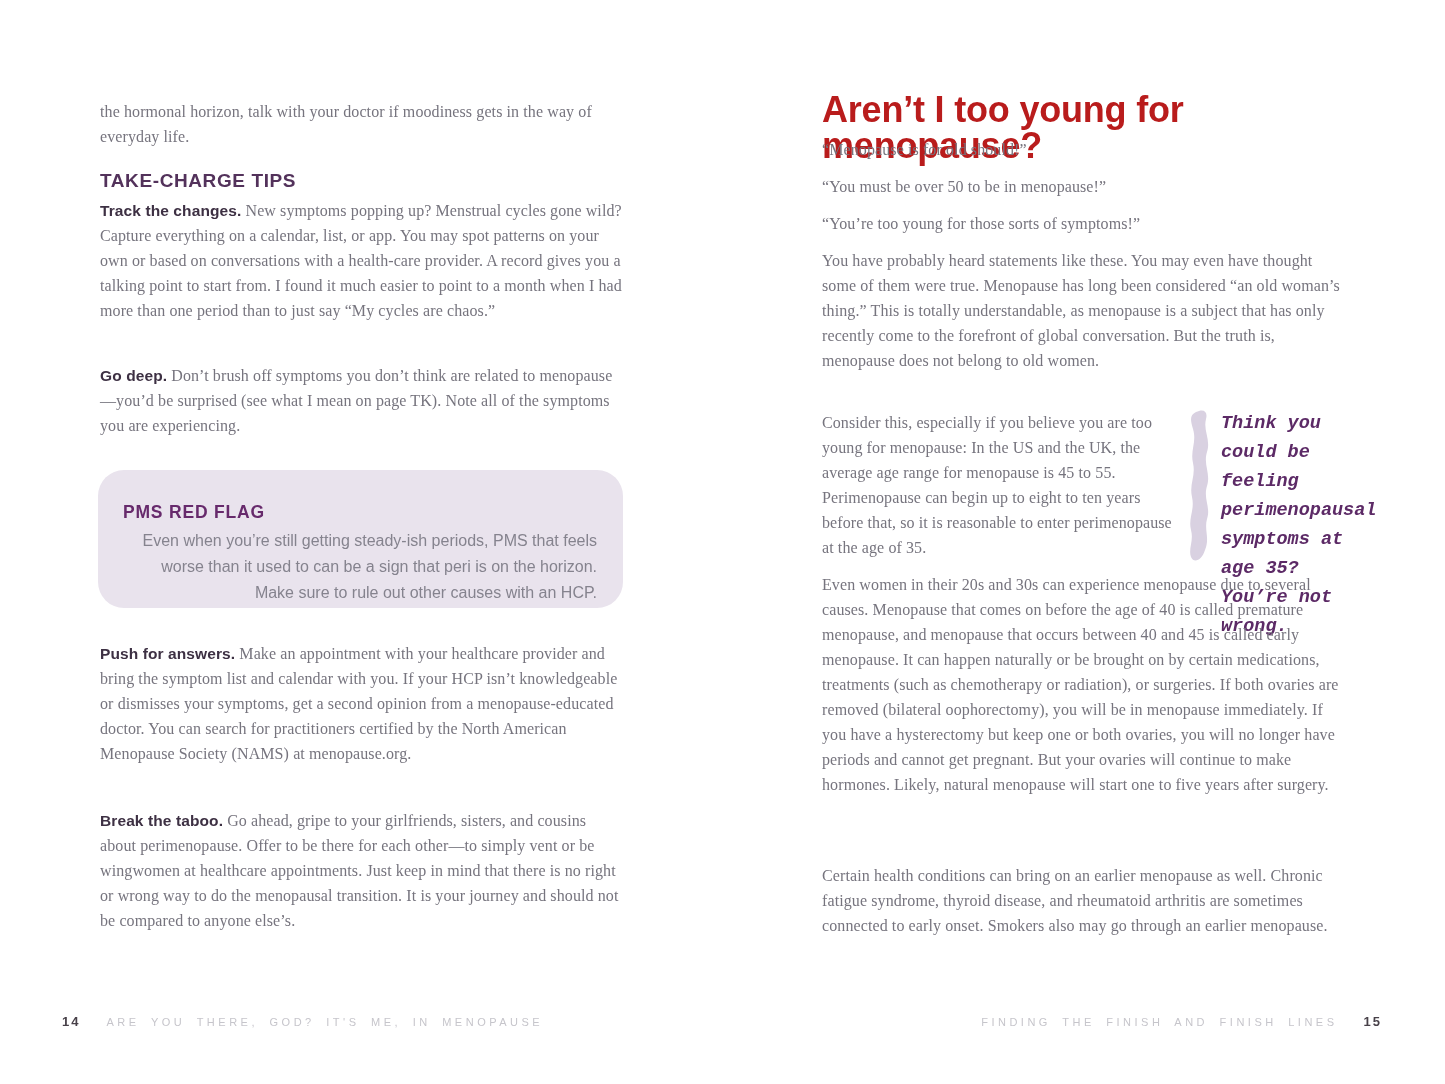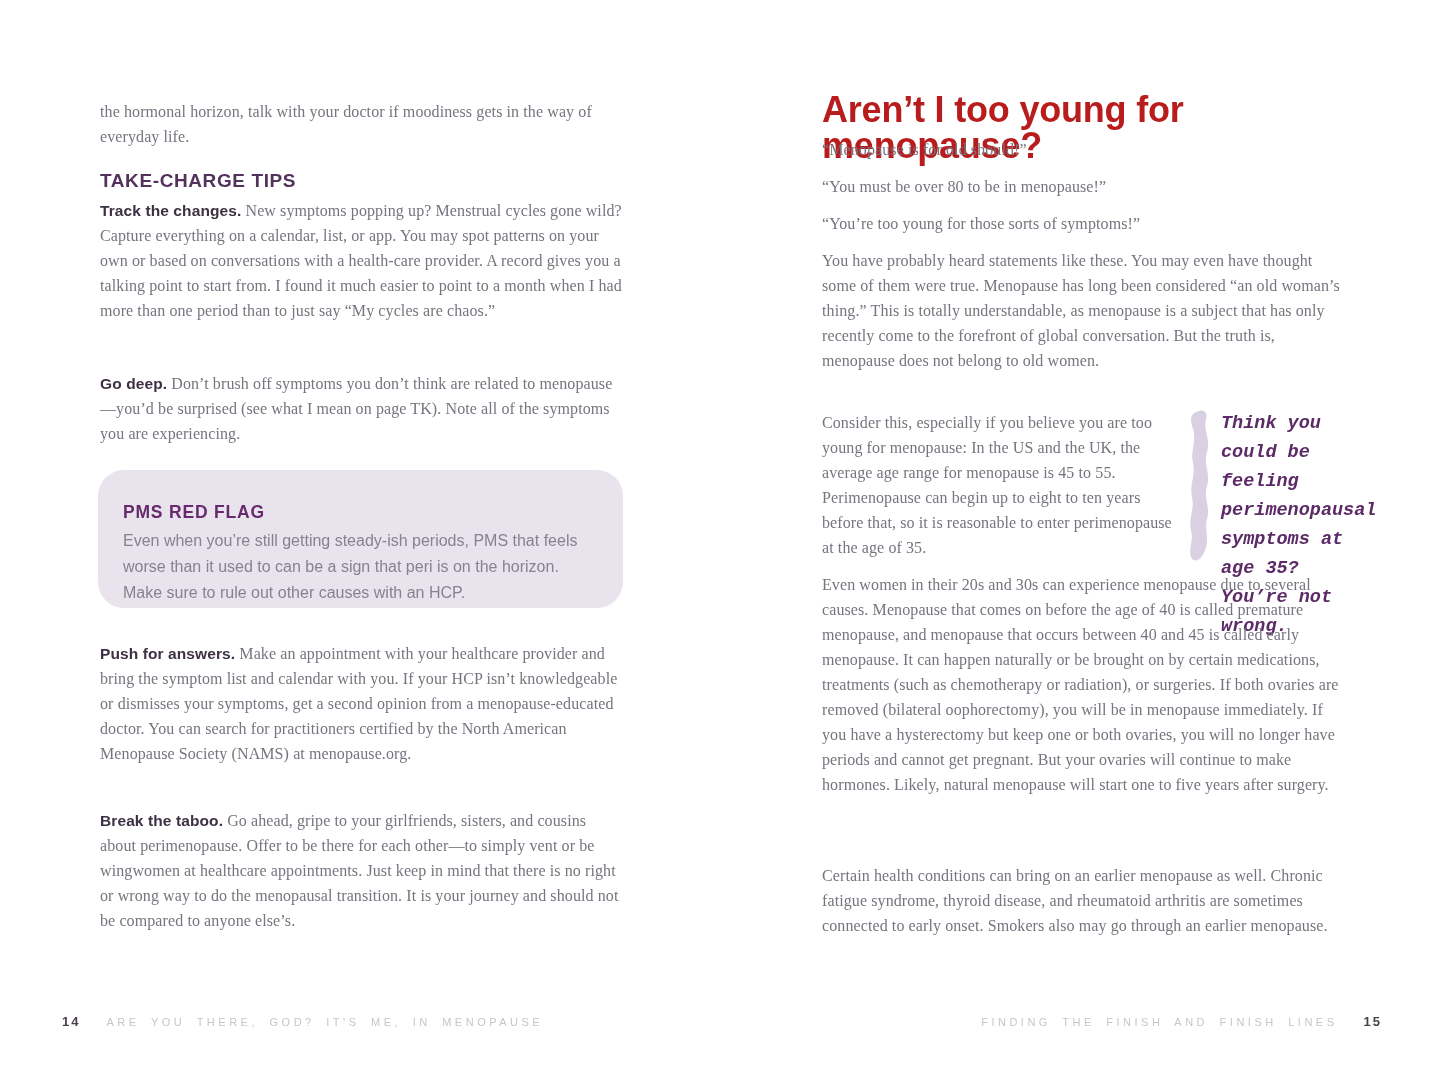--- a/index.html
+++ b/index.html
@@ -23,38 +23,38 @@
   
   .col-left { left:100px; width:524px; }
   .intro { top:99px; }
   .tips-heading {
     top:170px; margin:0;
     font-family:"Liberation Sans", sans-serif;
     font-weight:bold; font-size:19px; letter-spacing:0.6px;
     color:#53325b;
   }
   .tip-0 { top:198px; }
-  .tip-1 { top:371px; }
+  .tip-1 { top:363px; }
   .tip-2 { top:641px; }
   .tip-3 { top:808px; }
   .callout-box {
     left:98px; top:470px; width:525px; height:138px;
     background:#e9e3ed; border-radius:26px;
     box-sizing:border-box; padding:32px 26px 0 25px;
   }
   .callout-box h4 {
     margin:0 0 5px 0;
     font-family:"Liberation Sans", sans-serif;
     font-weight:bold; font-size:17.5px; letter-spacing:0.8px;
     color:#672a6c;
   }
   .callout-box p {
     margin:0;
     font-family:"Liberation Sans", sans-serif;
-    font-size:16px; line-height:26px; color:#85838e;
+    font-size:16px; line-height:26px; color:#85838e;text-align:right;
   }
   
   .col-right { left:822px; width:524px; }
   .chapter-heading {
     top:92px; margin:0;
     font-family:"Liberation Sans", sans-serif;
     font-weight:bold; font-size:36px; line-height:36px;
     letter-spacing:-0.2px; color:#b91c1c;
   }
   .quote-0 { top:137px; }
@@ -115,21 +115,21 @@
       <span class="page-num">14</span>
       <span class="running-title">ARE YOU THERE, GOD? IT'S ME, IN MENOPAUSE</span>
     </div>
   </section>
 
   <section>
 
     <h2 class="abs col-right chapter-heading">Aren’t I too young for menopause?</h2>
 
     <p class="abs col-right body quote-0">“Menopause is for old should!”</p>
-    <p class="abs col-right body quote-1">“You must be over 80 to be in menopause!”</p>
+    <p class="abs col-right body quote-1">“You must be over 50 to be in menopause!”</p>
     <p class="abs col-right body quote-2">“You’re too young for those sorts of symptoms!”</p>
 
     <p class="abs col-right body para-0">You have probably heard statements like these. You may even have thought some of them were true. Menopause has long been considered “an old woman’s thing.” This is totally understandable, as menopause is a subject that has only recently come to the forefront of global conversation. But the truth is, menopause does not belong to old women.</p>
 
     <p class="abs col-right body para-1">Consider this, especially if you believe you are too young for menopause: In the US and the UK, the average age range for menopause is 45 to 55. Perimenopause can begin up to eight to ten years before that, so it is reasonable to enter perimenopause at the age of 35.</p>
 
     <span class="abs pull-quote-stroke">
       <svg width="30" height="158" viewBox="0 0 30 158" xmlns="http://www.w3.org/2000/svg">
         <path d="M11,4 C19,0 23,4 21,11 C18,23 26,31 22,44 C18,57 26,65 22,78
                  C18,91 26,99 22,111 C19,122 25,130 20,142 C17,152 9,156 6,149

